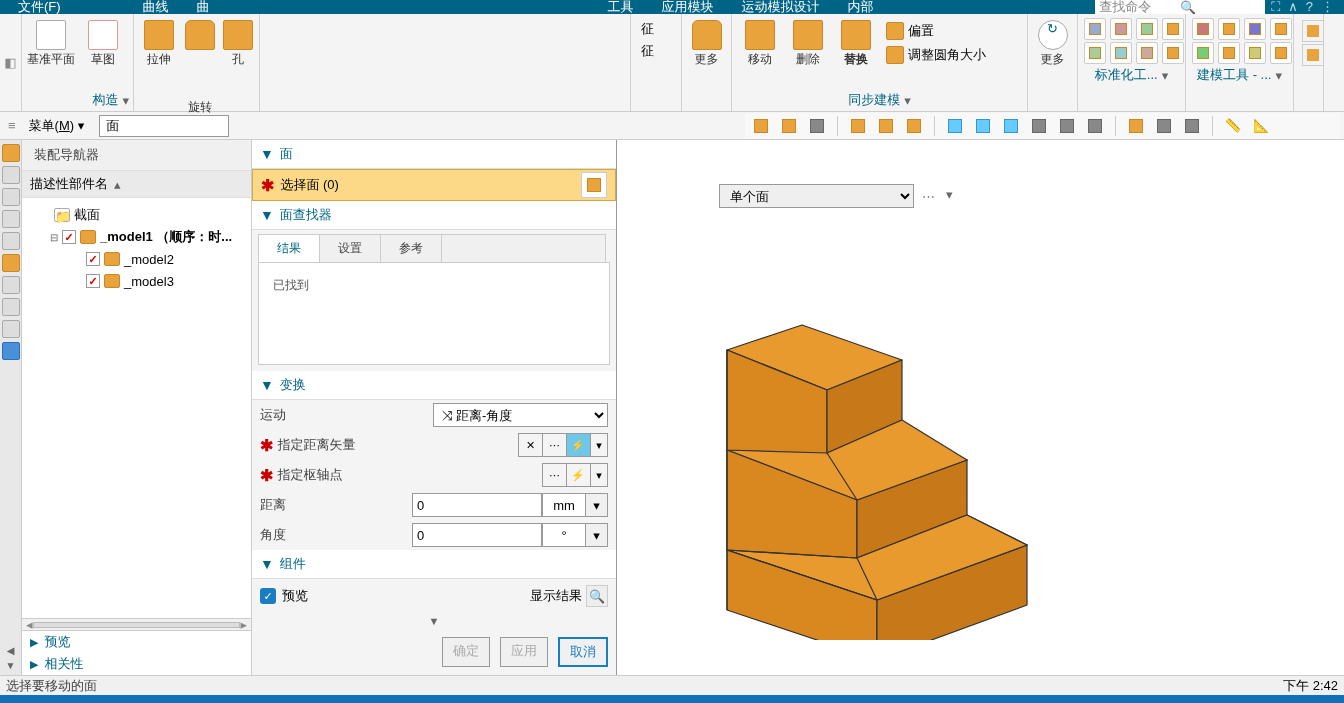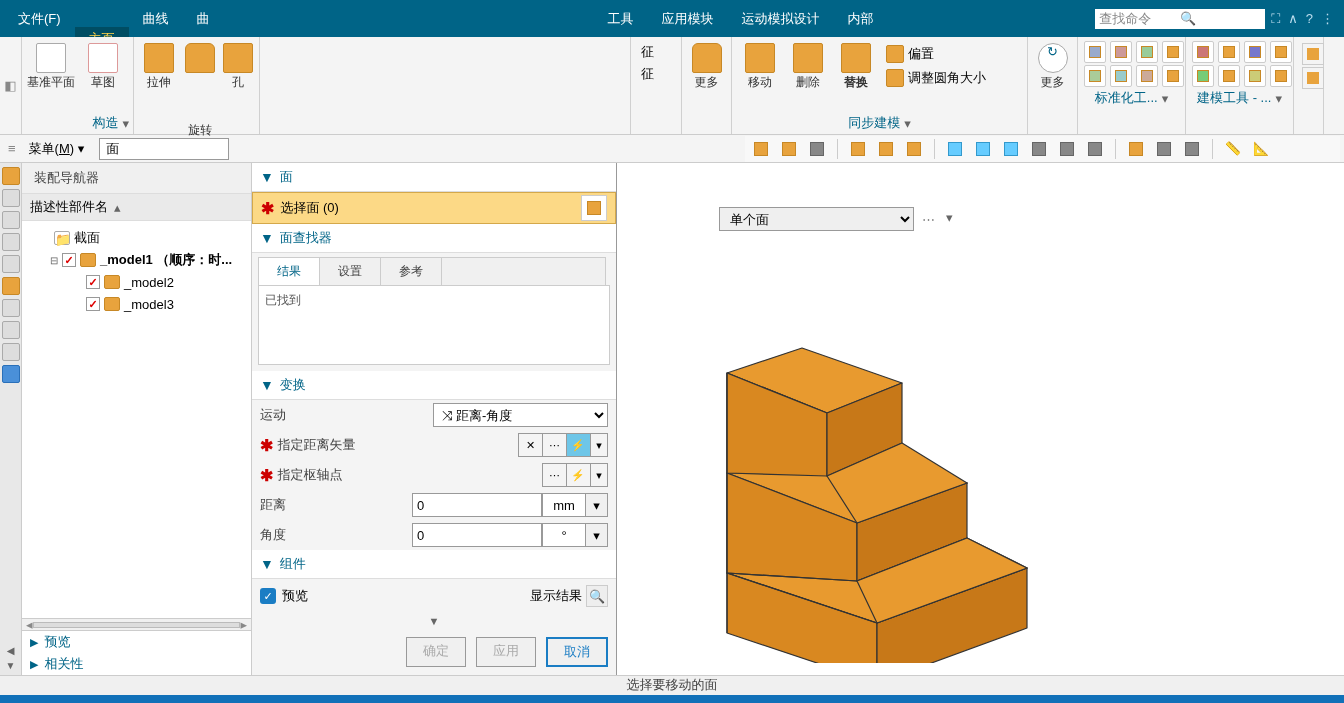--- a/index.html
+++ b/index.html
@@ -1,19 +1,19 @@
 <!DOCTYPE html>
 <html><head>
 <meta charset="utf-8">
 <style>
 * { margin: 0; padding: 0; box-sizing: border-box; font-family: "Microsoft YaHei", Arial, sans-serif; font-size: 13px; }
 body { width: 1344px; height: 703px; overflow: hidden; background: #fff; display: flex; flex-direction: column; }
 
 
-.menubar { background: #006487; color: #fff; height: 37px; display: flex; align-items: center; padding: 0 4px; }
+.menubar { background: #006487; color: #fff; height: 14px; display: flex; align-items: center; padding: 0 4px; }
 .menubar .spacer { flex: 1; }
 .menu-item { padding: 4px 14px; cursor: pointer; height: 26px; display: flex; align-items: center; }
 .menu-item.active { background: #004d63; border-bottom: 3px solid #ffd24a; color: #ffd24a; margin-top: 43px; }
 .search-box { background: #fff; height: 20px; width: 170px; display: flex; align-items: center; padding: 0 4px; color: #888; font-size: 12px; }
 .search-box span { flex: 1; }
 .top-icons { display:flex; gap:8px; padding:0 6px; color:#bde; }
 
 
 .ribbon { height: 98px; border-bottom: 1px solid #ccc; display: flex; background: #f4f4f4; }
 .ribbon-group { border-right: 1px solid #d0d0d0; display: flex; flex-direction: column; padding: 2px 4px; position: relative; }
@@ -83,21 +83,21 @@
 .sect-hdr { background:#fff; padding:5px 8px; display:flex; align-items:center; border-bottom:1px solid #ddd; color:#006487; cursor:pointer;}
 .sect-hdr .tri { margin-right:6px; color:#006487; font-size:14px;}
 .selrow { background:#fcd986; padding:4px 8px; display:flex; align-items:center; border:1px solid #d4a84a; margin:0; height:32px;}
 .selrow .ast { color:#c00; font-weight:bold; margin-right:6px; font-size:16px;}
 .selrow .txt { flex:1;}
 .selrow .ibtn { width:26px; height:26px; border:1px solid #ccc; background:#fff; display:flex; align-items:center; justify-content:center; cursor:pointer;}
 .selrow .ibtn .c { width:14px; height:14px; background:#e8a33d; border:1px solid #c78826;}
 .tabs { display:flex; background:#f0f0f0; border-bottom:1px solid #ccc; margin:4px 10px 0 6px; border:1px solid #ccc; border-bottom:none;}
 .tab { padding:5px 18px; cursor:pointer; border-right:1px solid #ccc; color:#444; font-size:12px;}
 .tab.active { background:#fff; color:#006487; border-bottom:1px solid #fff; margin-bottom:-1px;}
-.resultbox { margin:0 6px 6px 6px; border:1px solid #ccc; background:#fff; height:128px; padding:6px;}
+.resultbox { margin:0 6px 6px 6px; border:1px solid #ccc; background:#fff; height:128px; padding:14px;}
 .resultbox .found { color:#555; font-size:12px;}
 .field-row { display:flex; align-items:center; padding:4px 8px; height:30px;}
 .field-row .lbl { flex:1; color:#444;}
 .field-row .ast { color:#c00; font-weight:bold; margin-right:4px; font-size:16px;}
 .field-row select, .field-row input { height:24px; border:1px solid #999; padding:0 4px; background:#fff;}
 .field-row select { width:175px;}
 .field-row .num { width:130px;}
 .field-row .unit { width:44px; border:1px solid #999; background:#fff; height:24px; display:flex; align-items:center; justify-content:center;}
 .field-row .drop { width:22px; border:1px solid #999; border-left:none; height:24px; display:flex; align-items:center; justify-content:center; cursor:pointer; background:#f0f0f0;}
 .btn-cluster { display:flex; border:1px solid #999; height:24px;}
@@ -107,34 +107,34 @@
 .comp-row { display:flex; align-items:center; padding:6px 8px;}
 .comp-row .lbl { flex:1;}
 .comp-row .ibtn { width:30px; height:30px; border:1px solid #ccc; background:#fff; display:flex; align-items:center; justify-content:center; cursor:pointer;}
 .comp-row .ibtn .c { width:16px; height:16px; background:#e8a33d; border:1px solid #c78826;}
 .preview-row { display:flex; align-items:center; padding:6px 8px;}
 .preview-row .chk { width:16px; height:16px; background:#1a7dc4; border-radius:3px; margin-right:6px; display:flex; align-items:center; justify-content:center; color:#fff; font-size:11px;}
 .preview-row .sp { flex:1;}
 .preview-row .glass { width:22px; height:22px; border:1px solid #ccc; background:#eee; display:flex; align-items:center; justify-content:center; margin-left:4px;}
 .collapse-center { text-align:center; color:#666; cursor:pointer; font-size:11px; padding:2px;}
 .dialog-btns { display:flex; justify-content:flex-end; gap:10px; padding:8px;}
-.dbtn { border:1px solid #999; background:#f0f0f0; padding:4px 16px; cursor:pointer;}
+.dbtn { border:1px solid #999; background:#f0f0f0; padding:4px 10px; cursor:pointer;}
 .dbtn.disabled { color:#aaa;}
 .dbtn.cancel { border:2px solid #1a7dc4; color:#1a7dc4;}
 
 
 .viewport { flex:1; background:#fff; position:relative;}
 .view-filter { position:absolute; top:44px; left:102px; display:flex; align-items:center; gap:8px;}
 .view-filter select { height:24px; width:195px; border:1px solid #999; padding:0 6px;}
 .view-filter .dots { cursor:pointer; letter-spacing:2px; color:#666;}
 .view-filter .dd { width:14px; height:20px; border:1px solid transparent; cursor:pointer; color:#666;}
 .model-svg { position:absolute; top:100px; left:80px;}
 
 
-.status { height:20px; background:#f0f0f0; border-top:1px solid #ccc; display:flex; align-items:center; padding:0 6px; font-size:12px; color:#444;flex-direction:column;}
+.status { height:20px; background:#f0f0f0; border-top:1px solid #ccc; display:flex; align-items:center; padding:0 6px; font-size:12px; color:#444;}
 .status .sp { flex:1;}
 .status .tm { color:#000000;}
 
 .taskbar { height:8px; background:#1170b8;}
 </style>
 </head>
 <body>
 
 <div class="menubar">
   <div class="menu-item">文件(F)</div>

